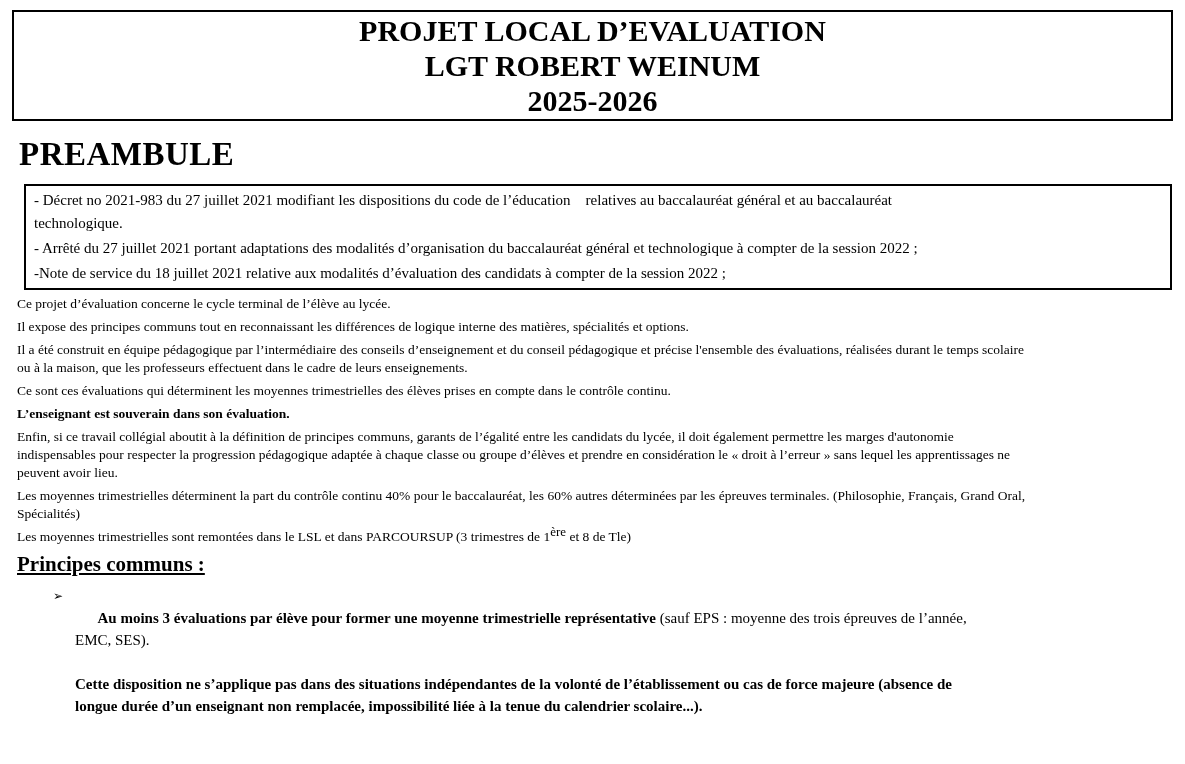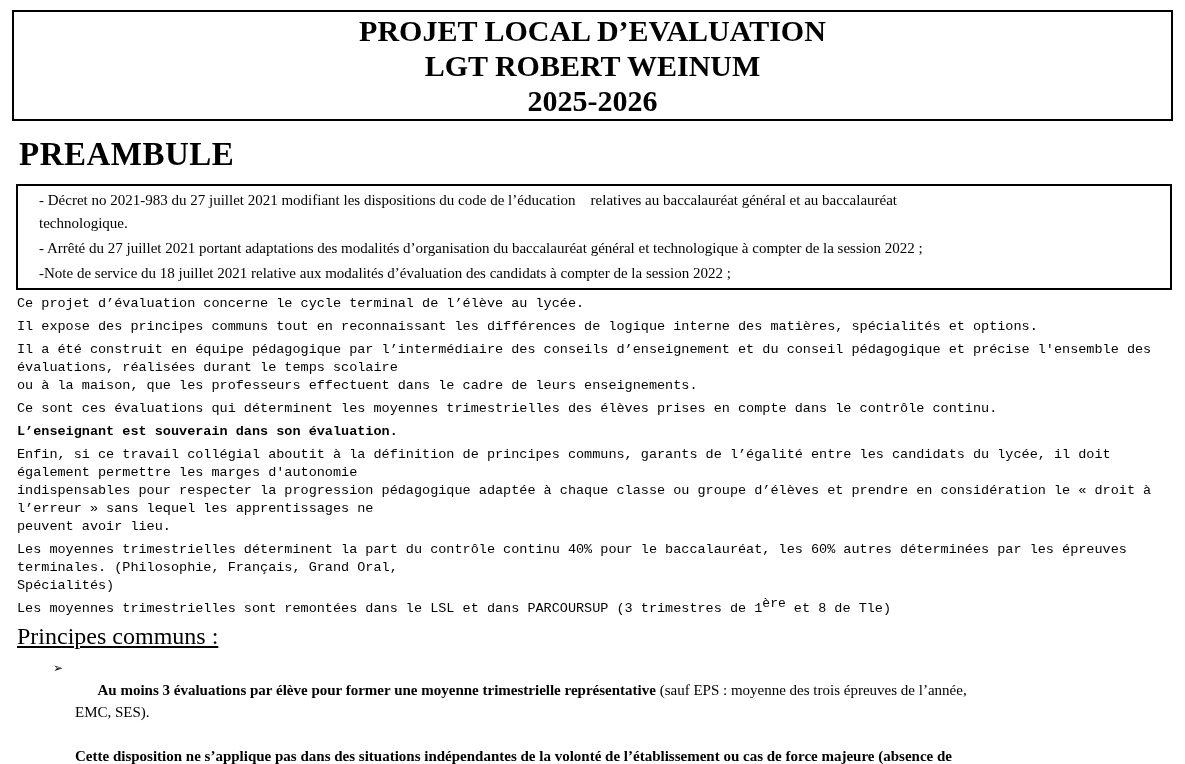--- a/index.html
+++ b/index.html
@@ -22,48 +22,47 @@
 
   h1.preambule {
     margin:15px 0 0 19px;
     font-size:33px;
     line-height:36px;
     font-weight:700;
     letter-spacing:0.5px;
   }
 
   .refs-box {
-    margin:12px 13px 0 16px;
+    margin:12px 13px 0 24px;
     border:2px solid #000;
-    padding:1px 21px;
+    padding:1px 8px;
     font-size:15px;
   }
   .refs-box p {
     margin:2px 0;
     line-height:23px;
     white-space:pre-wrap;
   }
 
   .body-text {
     margin:4px 25px 0 17px;
     font-size:13.5px;
   }
   .body-text p {
     margin:5px 0;
     line-height:18px;
     white-space:pre-wrap;
-    font-family:Liberation Mono, monospace;
   }
   .b { font-weight:700; }
   sup { font-size:13px; line-height:0; }
 
   h2.principes {
     margin:3px 0 8px 17px;
-    font-size:24px;
-    font-weight:400;
+    font-size:21px;
+    font-weight:700;
     line-height:26px;
     text-decoration:underline;
   }
 
   ul.bullets {
     margin:1px 25px 0 17px;
     padding:0;
     list-style:none;
     font-size:15px;
   }

